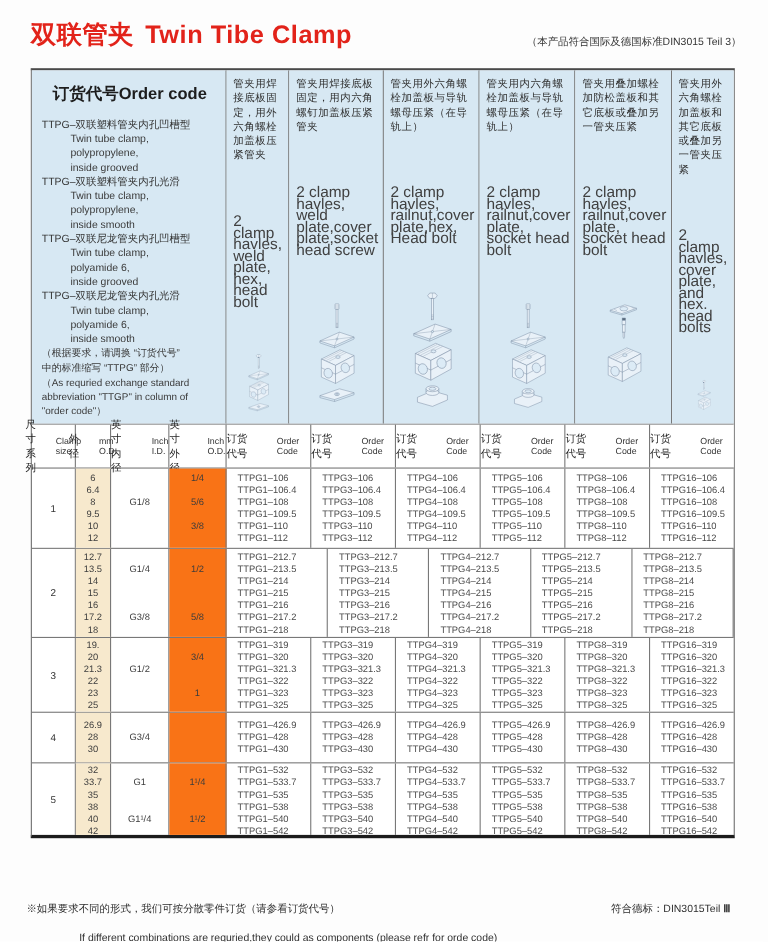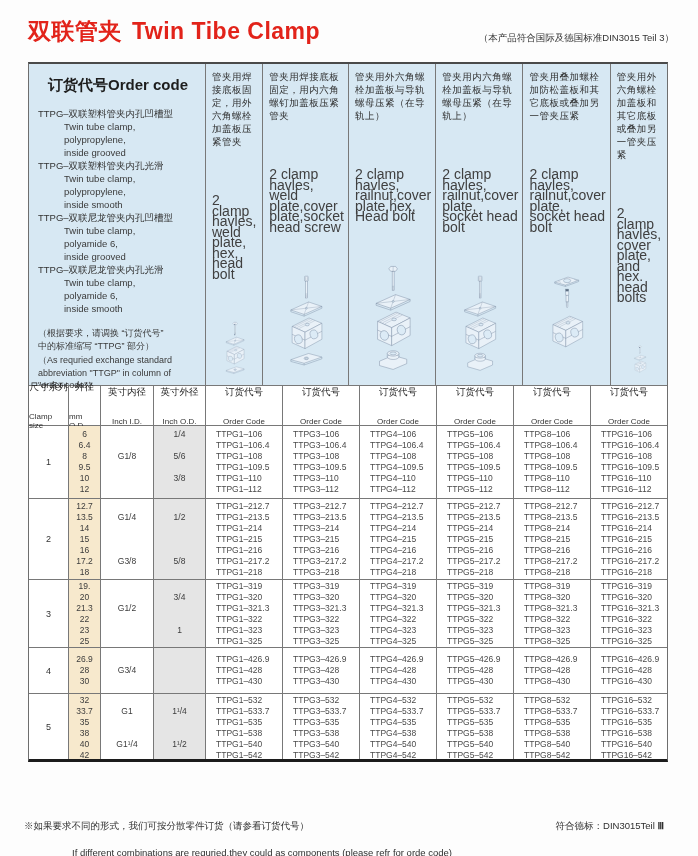--- a/index.html
+++ b/index.html
@@ -14,51 +14,51 @@
 
   
   .tbl { position:absolute; left:28px; top:62px; width:640px; border:1px solid #6e6e6e; border-top:2px solid #4a4a4a; border-bottom:3px solid #1c1c1c; background:#fff; }
 
   
   .upper { display:flex; height:321px; }
   .left-panel { width:177px; flex:0 0 177px; background:#d7e8f3; border-right:1px solid #787878; padding:8px 7px 0 9px; }
   .panel-title { text-align:center; font-size:15px; font-weight:bold; color:#1d1d1d; margin:4px 0 12px; }
   .item-title { font-size:9.5px; color:#333; line-height:13px; }
   .item-sub { font-size:9.5px; color:#3a3a3a; line-height:13px; padding-left:26px; white-space:pre-line; }
-  .panel-note { font-size:9px; color:#3a3a3a; line-height:12.5px; white-space:pre-line; margin-top:12px; }
+  .panel-note { font-size:9px; color:#3a3a3a; line-height:12.5px; white-space:pre-line; margin-top:0; }
   .panel-note.en { margin-top:2px; }
 
   .prod-col { flex:1; background:#d7e8f3; border-right:1px solid #787878; padding:6px 4px 0 6px; display:flex; flex-direction:column;gap:40px; }
   .prod-col.last { border-right:none; }
   .desc-zh { font-size:9.5px; color:#2f2f2f; line-height:13px; letter-spacing:0.5px; }
   .desc-en { font-size:14px; color:#404040; line-height:10.5px; margin-top:7px; }
   .drawing { margin-top:2px; width:100%; }
 
   
   .size-hdr { display:flex; height:40px; border-top:1px solid #787878; background:#fff; }
-  .hcell { border-right:1px solid #787878; display:flex; flex-direction:column; align-items:center; justify-content:center; gap:18px; }
+  .hcell { border-right:1px solid #787878; display:flex; flex-direction:row; align-items:center; justify-content:center; gap:18px; }
   .hcell .zh { font-size:9.5px; color:#1e1e1e; }
   .hcell .en { font-size:8px; color:#333; }
   .w-size { width:40px; flex:0 0 40px; }
   .w-mm { width:32px; flex:0 0 32px; }
   .w-iid { width:53px; flex:0 0 53px; }
   .w-iod { width:52px; flex:0 0 52px; }
   .w-oc { flex:1; }
   .w-oc.last { border-right:none; }
 
   
   .group { display:flex; border-top:1px solid #787878; }
   .cell { border-right:1px solid #787878; }
   .cell.last { border-right:none; }
   .gh1 { height:73px; } .gh2 { height:81px; } .gh3 { height:68px; } .gh4 { height:46px; } .gh5 { height:66px; }
   .sizecell { display:flex; align-items:center; justify-content:center; font-size:9px; color:#333; }
   .stack { white-space:pre-line; font-size:8.5px; line-height:11px; text-align:center; color:#3c3c3c; }
   .codes { white-space:pre-line; font-size:8.5px; line-height:11px; text-align:left; padding-left:10px; color:#4a4a4a; }
   .bg-tan { background:#f7e9cd; }
-  .bg-blue { background:#e5e5e5; }
+  .bg-blue { background:#f97316; }
   .gh1 .stack, .gh1 .codes { padding-top:3px; }
   .gh2 .stack, .gh2 .codes { padding-top:2px; }
   .gh3 .stack, .gh3 .codes { padding-top:1px; }
   .gh4 .stack, .gh4 .codes { padding-top:6px; }
   .gh5 .stack, .gh5 .codes { padding-top:1px; }
 
   
   .ftr { position:absolute; left:24px; top:820px; width:640px; font-size:9.5px; color:#2e2e2e; }
   .ftr-row1 { display:flex; justify-content:space-between; }
   .ftr-right b { font-weight:bold; }
@@ -376,27 +376,20 @@
 TTPG5–216
 TTPG5–217.2
 TTPG5–218</div>
       <div class="cell w-oc codes">TTPG8–212.7
 TTPG8–213.5
 TTPG8–214
 TTPG8–215
 TTPG8–216
 TTPG8–217.2
 TTPG8–218</div>
-      <div class="cell w-oc codes last">TTPG16–212.7
-TTPG16–213.5
-TTPG16–214
-TTPG16–215
-TTPG16–216
-TTPG16–217.2
-TTPG16–218</div>
     </div>
 
     <div class="group gh3">
       <div class="cell w-size sizecell">3</div>
       <div class="cell w-mm stack bg-tan">19.
 20
 21.3
 22
 23
 25</div>

